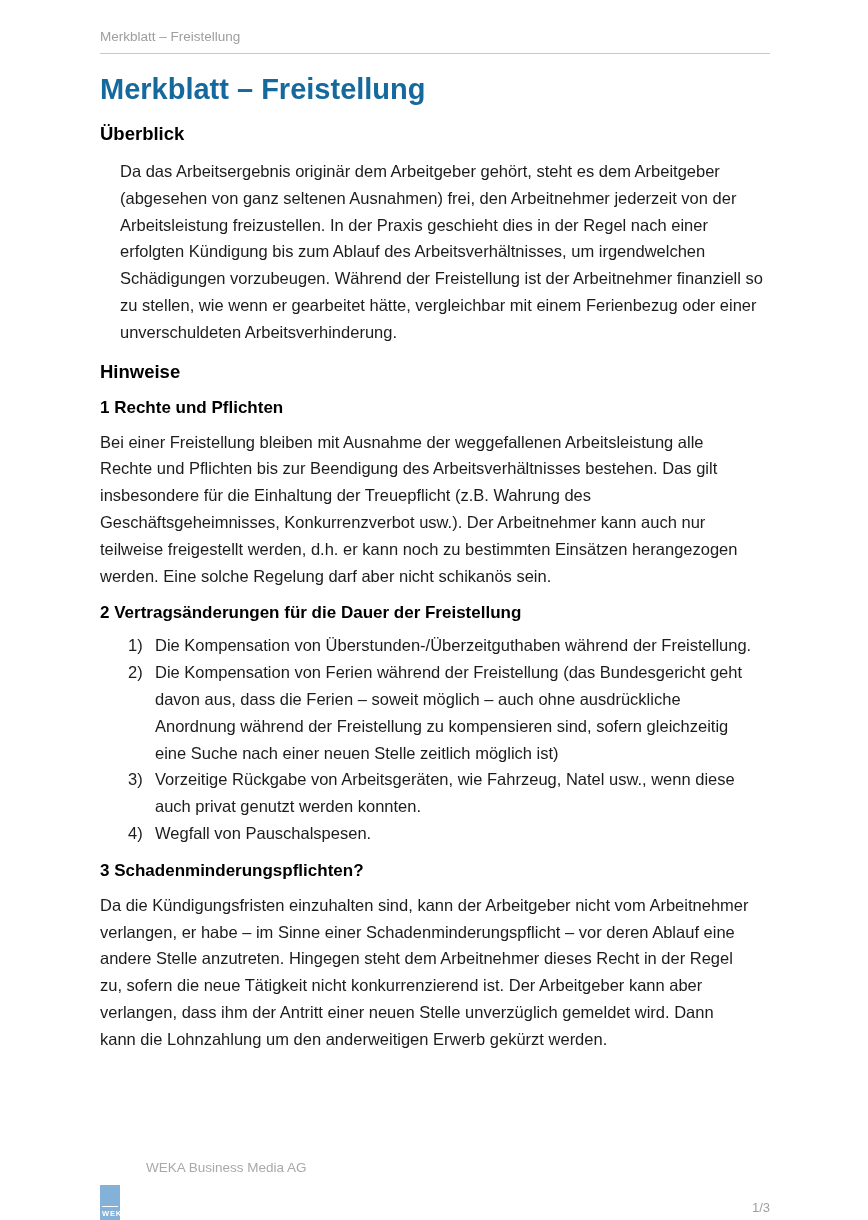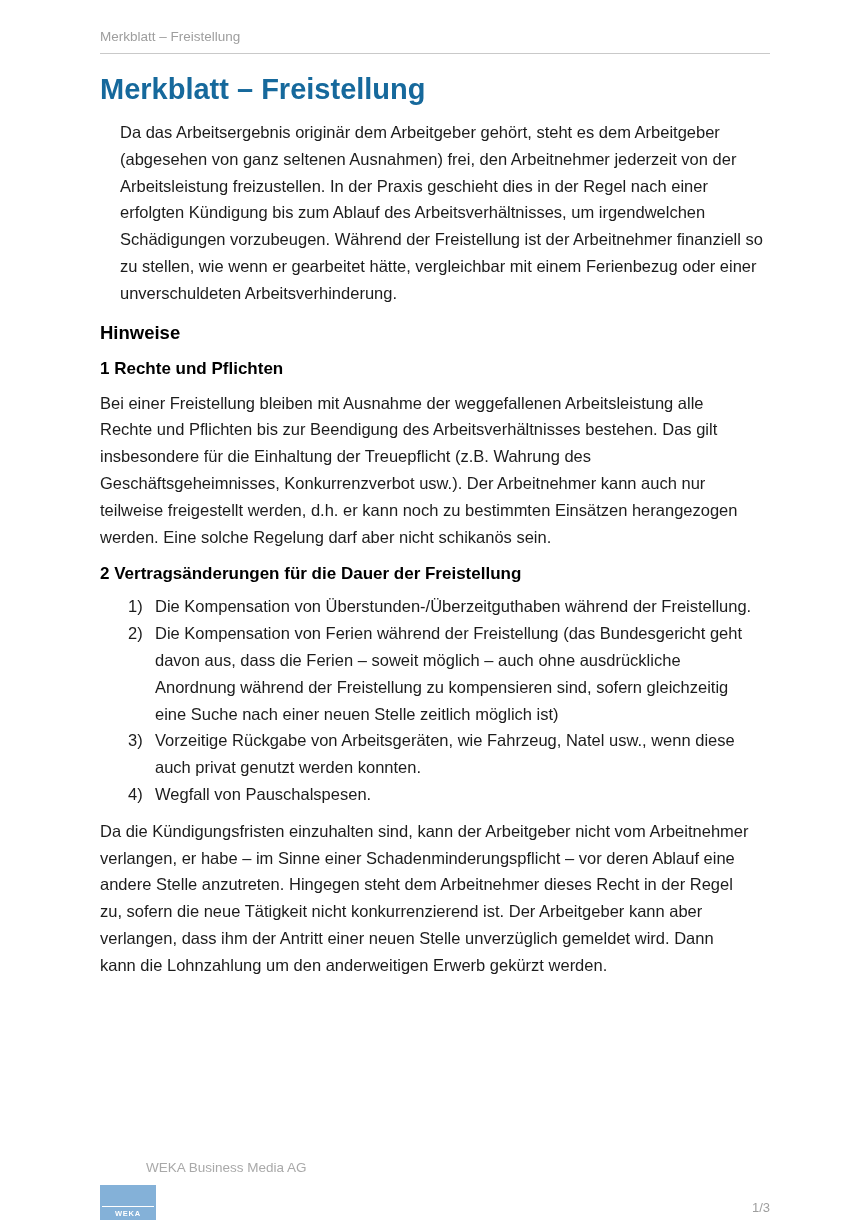--- a/index.html
+++ b/index.html
@@ -65,21 +65,21 @@
     content: counter(item) ")";
     position: absolute;
     left: -27px; top: 0;
     white-space: nowrap;
   }
 
   
   .footer { position: absolute; left: 0; top: 0; width: 868px; height: 0; }
   .weka-logo {
     position: absolute; left: 100px; top: 1155px;
-    width: 56px; height: 36px;
+    width: 20px; height: 36px;
     background: #84b1d8;
     display: flex; flex-direction: column; justify-content: flex-end;
   }
   .weka-logo .logo-label {
     border-top: 1px solid #ffffff;
     margin: 0 2px;
     padding: 2px 0 3px;
     text-align: center;
     font-size: 7.5px; font-weight: bold; letter-spacing: 0.8px;
     color: #ffffff;
@@ -99,20 +99,21 @@
 <div class="page">
 
   <div class="doc-header">
     <div class="running-title">Merkblatt – Freistellung</div>
   </div>
 
   <div class="content">
 
     <h1 class="page-title">Merkblatt – Freistellung</h1>
 
+    <h2 class="section-heading">Überblick</h2>
 
     <p class="para first">Da das Arbeitsergebnis originär dem Arbeitgeber gehört, steht es dem Arbeitgeber
 (abgesehen von ganz seltenen Ausnahmen) frei, den Arbeitnehmer jederzeit von der
 Arbeitsleistung freizustellen. In der Praxis geschieht dies in der Regel nach einer
 erfolgten Kündigung bis zum Ablauf des Arbeitsverhältnisses, um irgendwelchen
 Schädigungen vorzubeugen. Während der Freistellung ist der Arbeitnehmer finanziell so
 zu stellen, wie wenn er gearbeitet hätte, vergleichbar mit einem Ferienbezug oder einer
 unverschuldeten Arbeitsverhinderung.</p>
 
     <h2 class="section-heading hints">Hinweise</h2>
@@ -133,20 +134,21 @@
       <li>Die Kompensation von Überstunden-/Überzeitguthaben während der Freistellung.</li>
       <li>Die Kompensation von Ferien während der Freistellung (das Bundesgericht geht
 davon aus, dass die Ferien – soweit möglich – auch ohne ausdrückliche
 Anordnung während der Freistellung zu kompensieren sind, sofern gleichzeitig
 eine Suche nach einer neuen Stelle zeitlich möglich ist)</li>
       <li>Vorzeitige Rückgabe von Arbeitsgeräten, wie Fahrzeug, Natel usw., wenn diese
 auch privat genutzt werden konnten.</li>
       <li>Wegfall von Pauschalspesen.</li>
     </ol>
 
+    <h3 class="sub-heading">3 Schadenminderungspflichten?</h3>
 
     <p class="para">Da die Kündigungsfristen einzuhalten sind, kann der Arbeitgeber nicht vom Arbeitnehmer
 verlangen, er habe – im Sinne einer Schadenminderungspflicht – vor deren Ablauf eine
 andere Stelle anzutreten. Hingegen steht dem Arbeitnehmer dieses Recht in der Regel
 zu, sofern die neue Tätigkeit nicht konkurrenzierend ist. Der Arbeitgeber kann aber
 verlangen, dass ihm der Antritt einer neuen Stelle unverzüglich gemeldet wird. Dann
 kann die Lohnzahlung um den anderweitigen Erwerb gekürzt werden.</p>
 
   </div>
 

